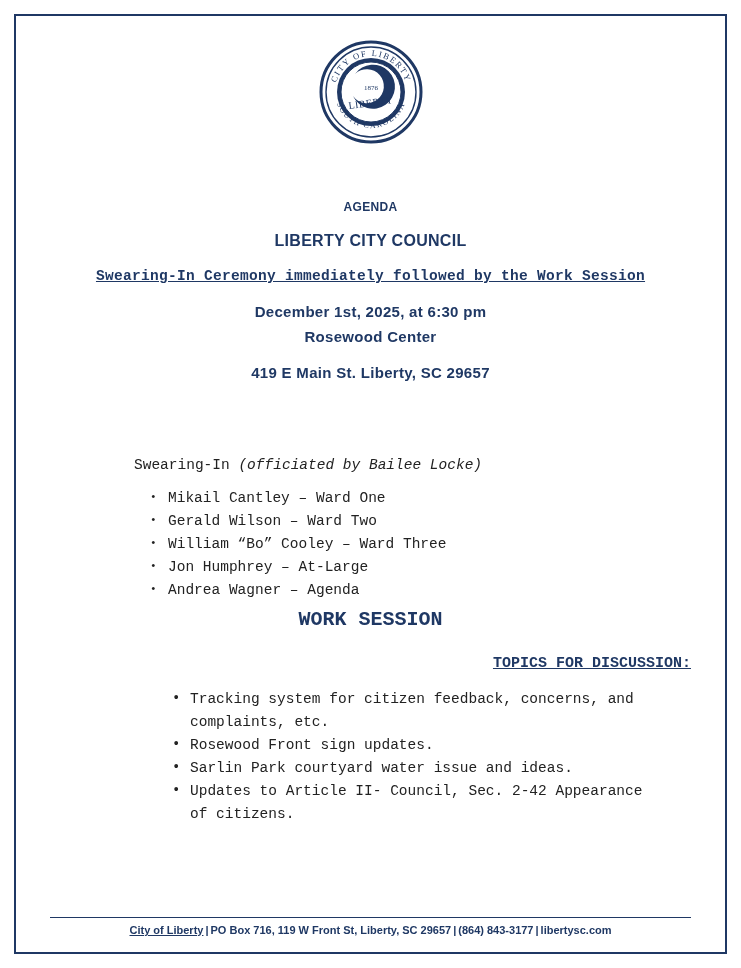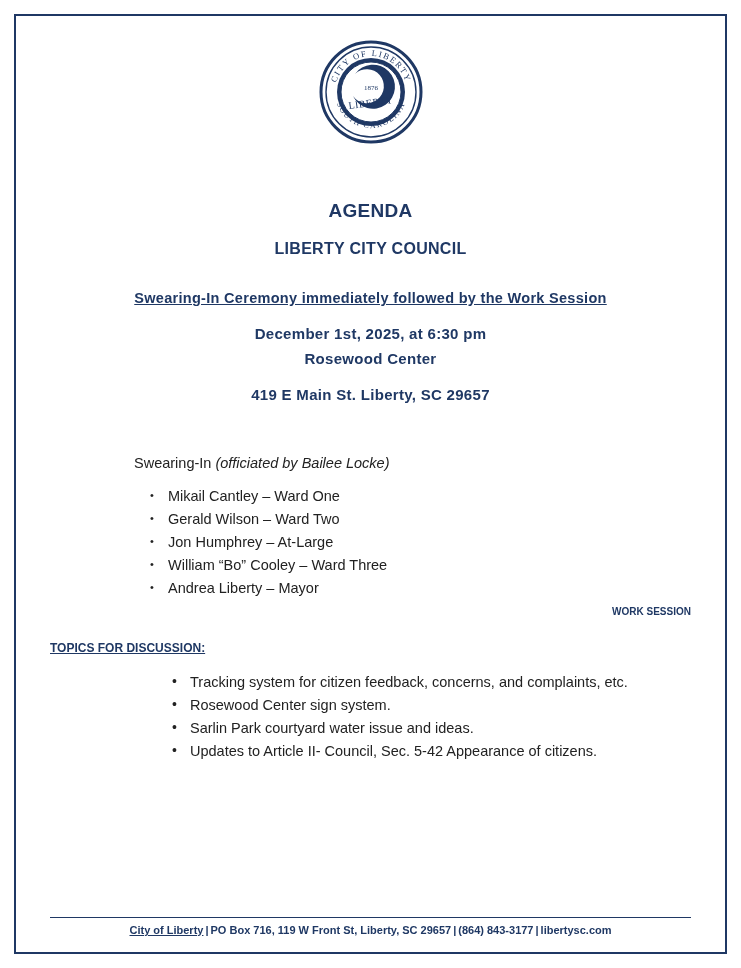--- a/index.html
+++ b/index.html
@@ -55,35 +55,37 @@
   
   .title-block {
     margin-top: 56px;
     text-align: center;
     color: #1f3864;
   }
   .title-block .line {
     font-weight: bold;
     letter-spacing: .3px;
   }
-  .t-agenda { font-size: 19px; margin-bottom: 18px; }
-  .t-council { font-size: 16px; margin-bottom: 32px; }
+  .t-agenda { font-size: 12px; margin-bottom: 18px; }
+  .t-council { font-size: 16px; margin-bottom: 18px; }
   .t-swearing {
     font-size: 14.5px;
     text-decoration: underline;
     margin-bottom: 19px;
+    font-family: Liberation Mono, monospace;
   }
   .t-date { font-size: 15px; margin-bottom: 8px; }
   .t-venue { font-size: 15px; margin-bottom: 19px; }
   .t-address { font-size: 15px; margin-bottom: 8px; }
 
   
   .body-block {
-    margin-top: 52px;
+    margin-top: 76px;
     color: #222222;
+    font-family: Liberation Mono, monospace;
   }
   .swearing-line {
     font-size: 14.5px;
     margin-left: 84px;
     margin-bottom: 14px;
   }
   .swearing-line .ital {
     font-style: italic;
   }
 
@@ -102,30 +104,30 @@
   ul.names li:before {
     content: "\2022";
     position: absolute;
     left: 100px;
     top: -1px;
     font-size: 11px;
     color: #222;
   }
 
   .work-session {
+    text-align: center;
+    font-weight: bold;
+    font-size: 20px;
+    color: #1f3864;
+    margin-top: 6px;
+  }
+  .topics-head {
     text-align: right;
     font-weight: bold;
-    font-size: 10px;
-    color: #1f3864;
-    margin-top: 6px;
-  }
-  .topics-head {
-    text-align: left;
-    font-weight: bold;
-    font-size: 12px;
+    font-size: 15px;
     color: #1f3864;
     text-decoration: underline;
     margin-top: 24px;
   }
 
   ul.topics {
     list-style: none;
     margin: 16px 0 0 0;
     padding: 0;
   }
@@ -209,33 +211,33 @@
 
     <div class="body-block">
 
       <div class="swearing-line">
         <span>Swearing-In </span><span class="ital">(officiated by Bailee Locke)</span>
       </div>
 
       <ul class="names">
         <li>Mikail Cantley – Ward One</li>
         <li>Gerald Wilson – Ward Two</li>
+        <li>William “Bo” Cooley – Ward Three</li>
         <li>Jon Humphrey – At-Large</li>
-        <li>William “Bo” Cooley – Ward Three</li>
-        <li>Andrea Liberty – Mayor</li>
+        <li>Andrea Wagner – Agenda</li>
       </ul>
 
       <div class="work-session">WORK SESSION</div>
       <div class="topics-head">TOPICS FOR DISCUSSION:</div>
 
       <ul class="topics">
         <li>Tracking system for citizen feedback, concerns, and complaints, etc.</li>
-        <li>Rosewood Center sign system.</li>
+        <li>Rosewood Front sign updates.</li>
         <li>Sarlin Park courtyard water issue and ideas.</li>
-        <li>Updates to Article II- Council, Sec. 5-42 Appearance of citizens.</li>
+        <li>Updates to Article II- Council, Sec. 2-42 Appearance of citizens.</li>
       </ul>
     </div>
 
     <div class="footer">
       <div class="footer-rule"></div>
       <div class="footer-text">
         <span class="org">City of Liberty</span><span class="sep">|</span><span>PO Box 716, 119 W Front St, Liberty, SC 29657</span><span class="sep">|</span><span>(864) 843-3177</span><span class="sep">|</span><span>libertysc.com</span>
       </div>
     </div>
 

